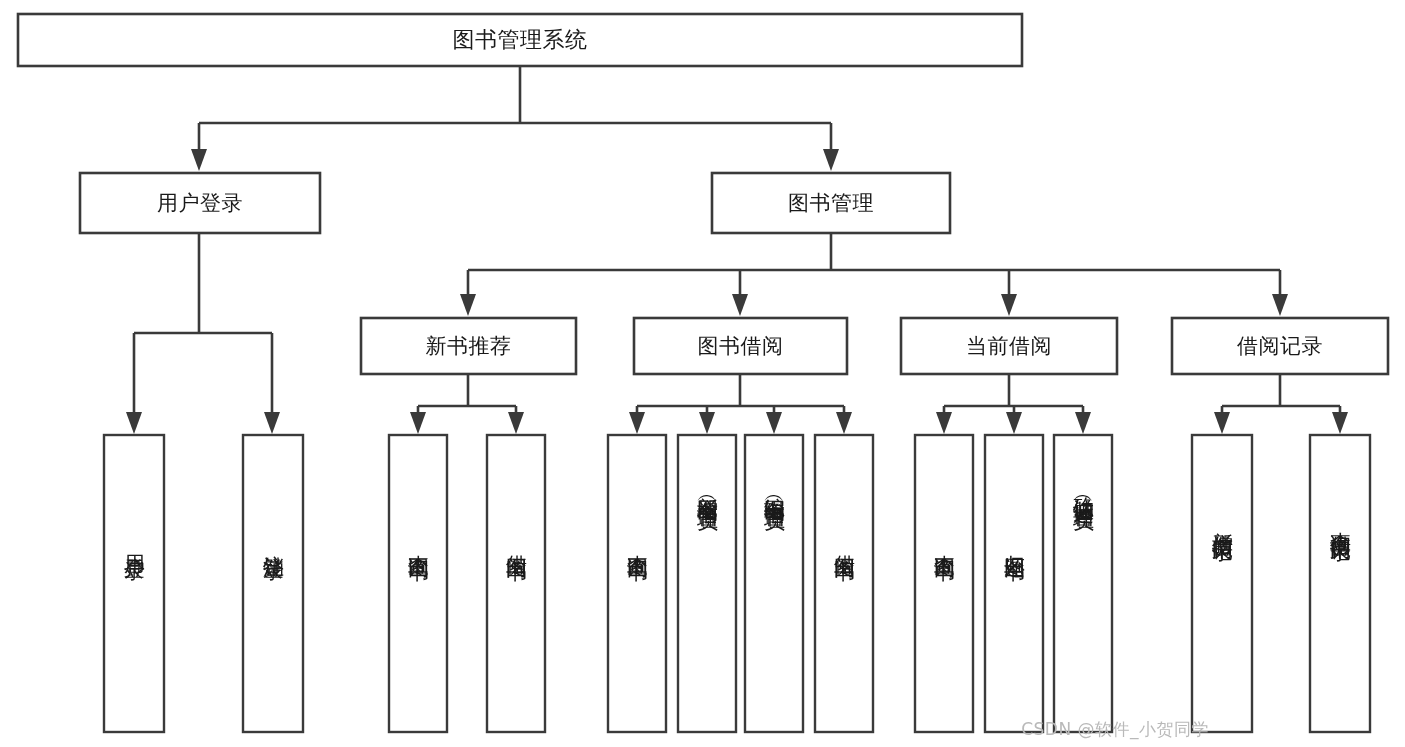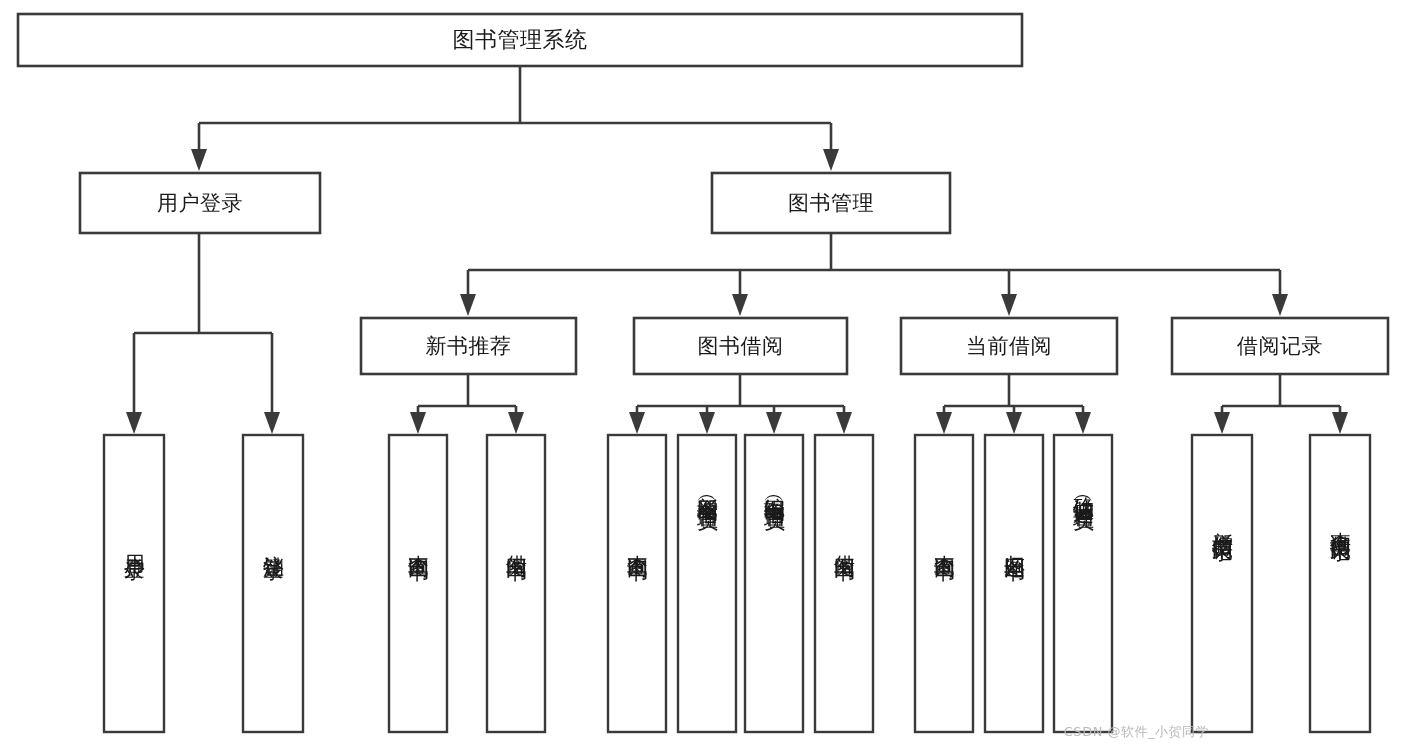--- a/index.html
+++ b/index.html
@@ -79,21 +79,21 @@
     line-height: 1.18;
     color: #1a1a1a;
     letter-spacing: 2px;
     white-space: nowrap;
   }
   .watermark {
     position: absolute;
     right: 8px;
     bottom: 6px;
     font-family: "DejaVu Sans", "Liberation Sans", sans-serif;
-    font-size: 13px;
+    font-size: 17px;
     color: #b9b9b9;
     letter-spacing: 0.5px;
     white-space: nowrap;
   }
 </style>
 </head>
 <body>
 
 <div id="diagram-root">
   <svg class="diagram-canvas" viewBox="0 0 1405 747" xmlns="http://www.w3.org/2000/svg">

